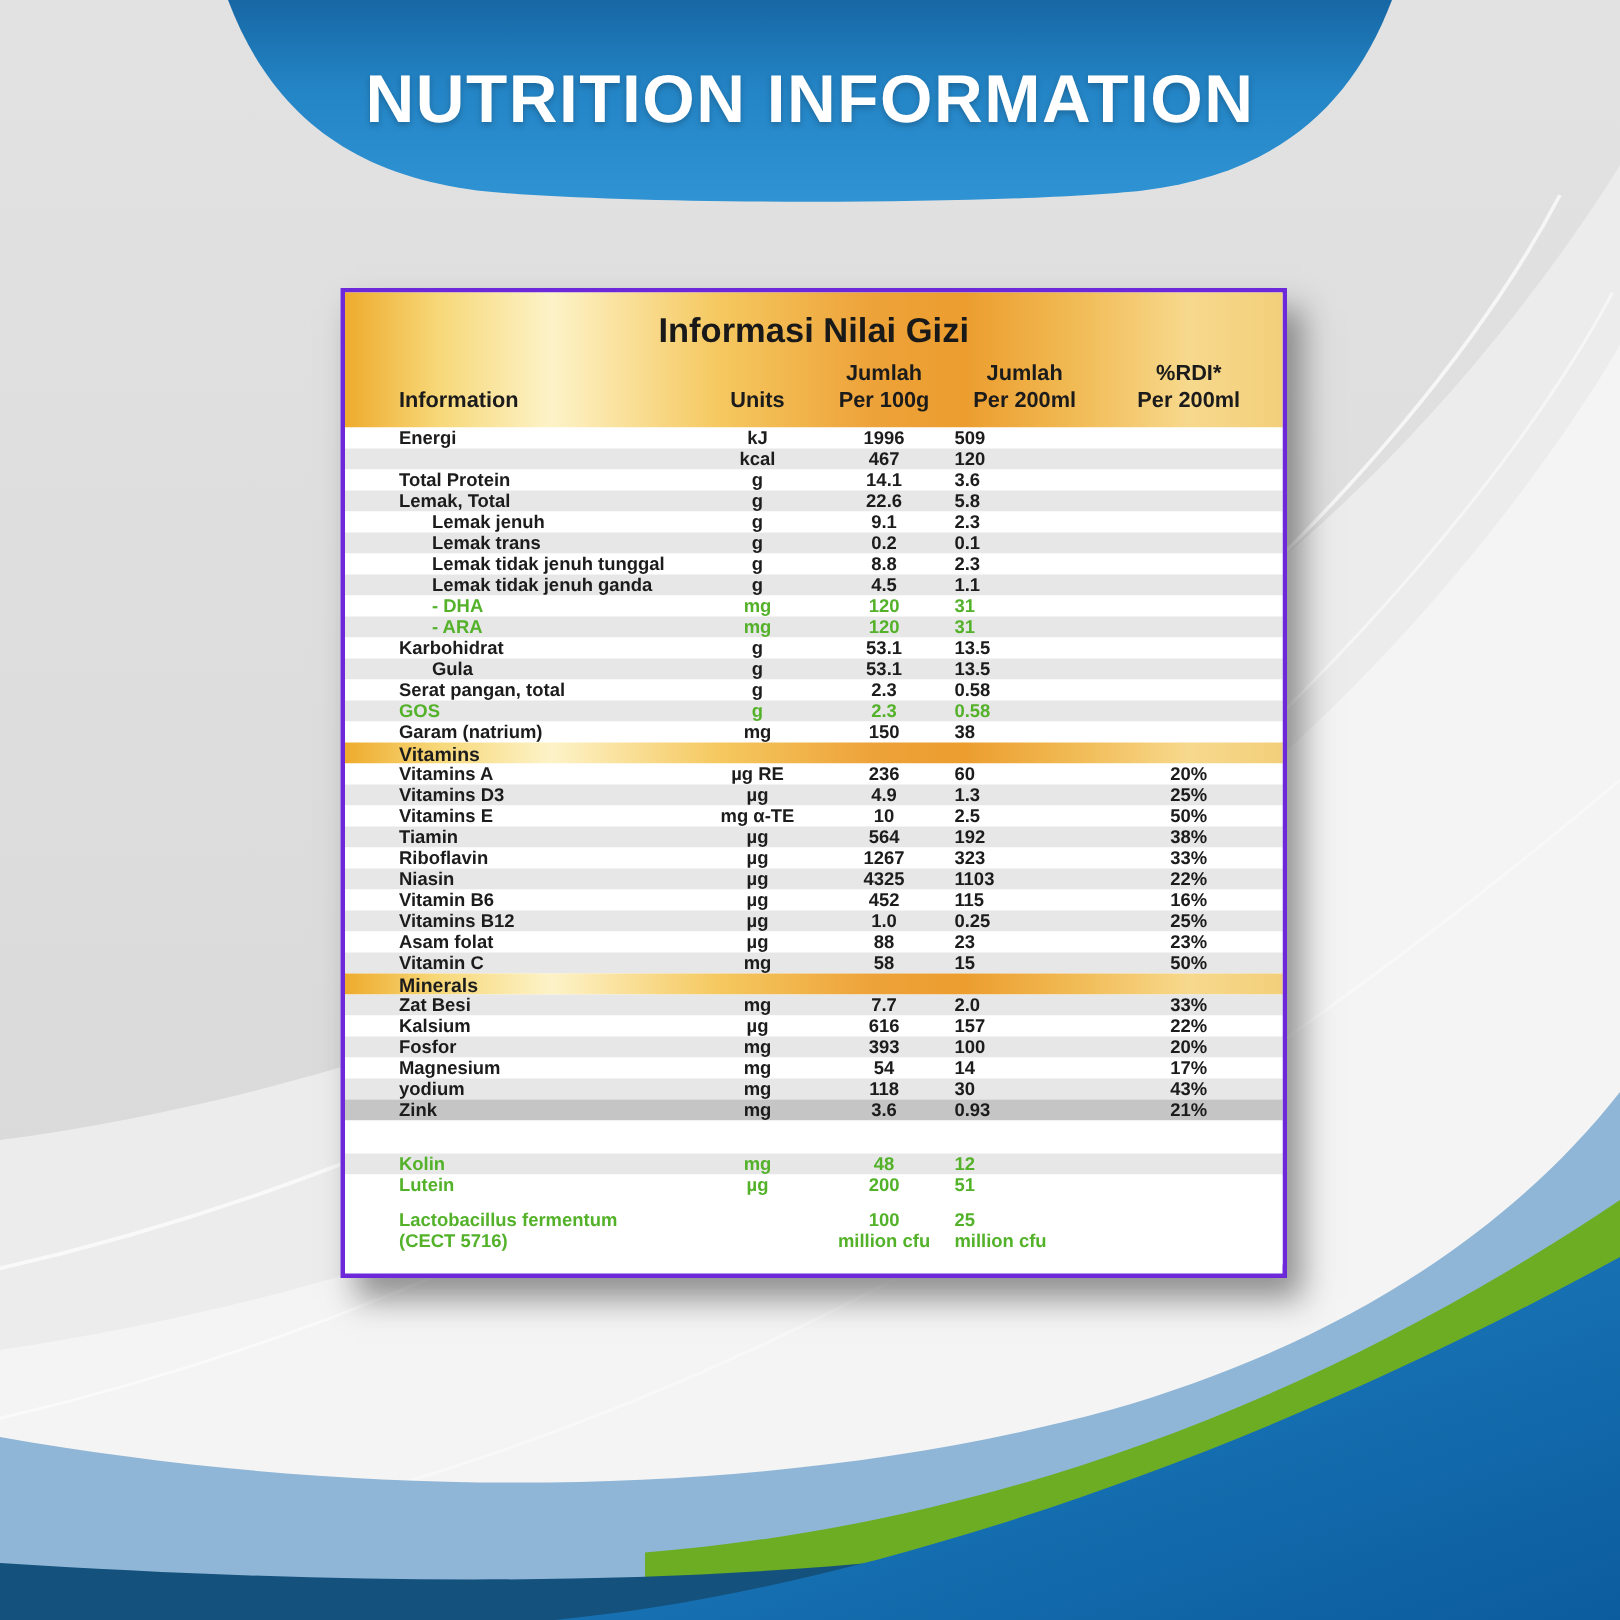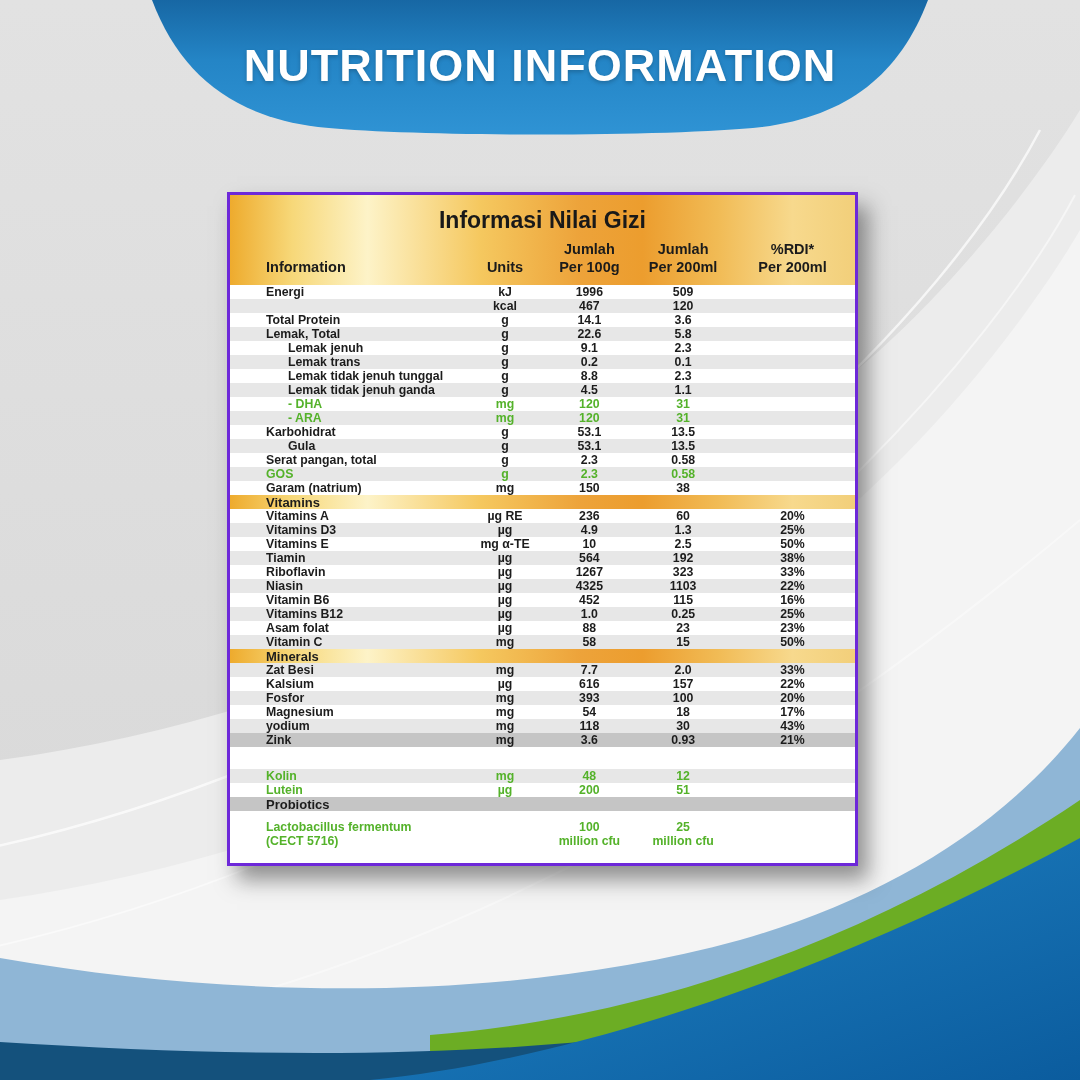--- a/index.html
+++ b/index.html
@@ -38,21 +38,21 @@
   .row.dark{background:#c5c5c5;}
   .row.empty{height:22px;background:#ffffff;}
   .row.section{font-weight:700;font-size:13px;padding-left:36px;box-sizing:border-box;}
   .row.section.plain{background:#c5c5c5;}
   .row.tall{height:46px;}
   .c{box-sizing:border-box;white-space:pre-line;line-height:1.2;}
   .c-label{flex:0 0 38%;padding-left:36px;font-weight:700;text-align:left;}
   .c-label.indent{padding-left:58px;}
   .c-units{flex:0 0 12%;text-align:center;font-weight:600;}
   .c-per100g{flex:0 0 15%;text-align:center;font-weight:600;}
-  .c-per200ml{flex:0 0 15%;text-align:center;font-weight:600;}
+  .c-per200ml{flex:0 0 15%;text-align:left;font-weight:600;}
   .c-rdi{flex:0 0 20%;text-align:center;font-weight:600;}
   .row.green{color:#54b22a;}
   .row.green .c{color:#54b22a;}
 </style>
 </head>
 <body>
 
 <div class="stage">
 
   <svg class="bg" viewBox="0 0 1080 1080" width="1080" height="1080">
@@ -300,21 +300,21 @@
           <div class="c c-label">Fosfor</div>
           <div class="c c-units">mg</div>
           <div class="c c-per100g">393</div>
           <div class="c c-per200ml">100</div>
           <div class="c c-rdi">20%</div>
         </div>
         <div class="row white">
           <div class="c c-label">Magnesium</div>
           <div class="c c-units">mg</div>
           <div class="c c-per100g">54</div>
-          <div class="c c-per200ml">18</div>
+          <div class="c c-per200ml">14</div>
           <div class="c c-rdi">17%</div>
         </div>
         <div class="row gray">
           <div class="c c-label">yodium</div>
           <div class="c c-units">mg</div>
           <div class="c c-per100g">118</div>
           <div class="c c-per200ml">30</div>
           <div class="c c-rdi">43%</div>
         </div>
         <div class="row dark">
@@ -332,21 +332,20 @@
           <div class="c c-per200ml">12</div>
           <div class="c c-rdi"></div>
         </div>
         <div class="row white green">
           <div class="c c-label">Lutein</div>
           <div class="c c-units">µg</div>
           <div class="c c-per100g">200</div>
           <div class="c c-per200ml">51</div>
           <div class="c c-rdi"></div>
         </div>
-        <div class="row section plain">Probiotics</div>
         <div class="row white green tall">
           <div class="c c-label">Lactobacillus fermentum
 (CECT 5716)</div>
           <div class="c c-units"></div>
           <div class="c c-per100g">100
 million cfu</div>
           <div class="c c-per200ml">25
 million cfu</div>
           <div class="c c-rdi"></div>
         </div>

